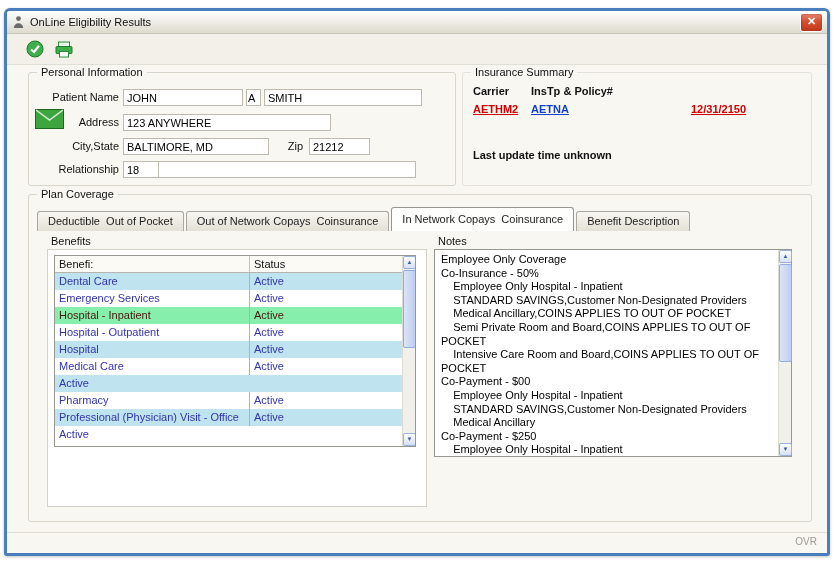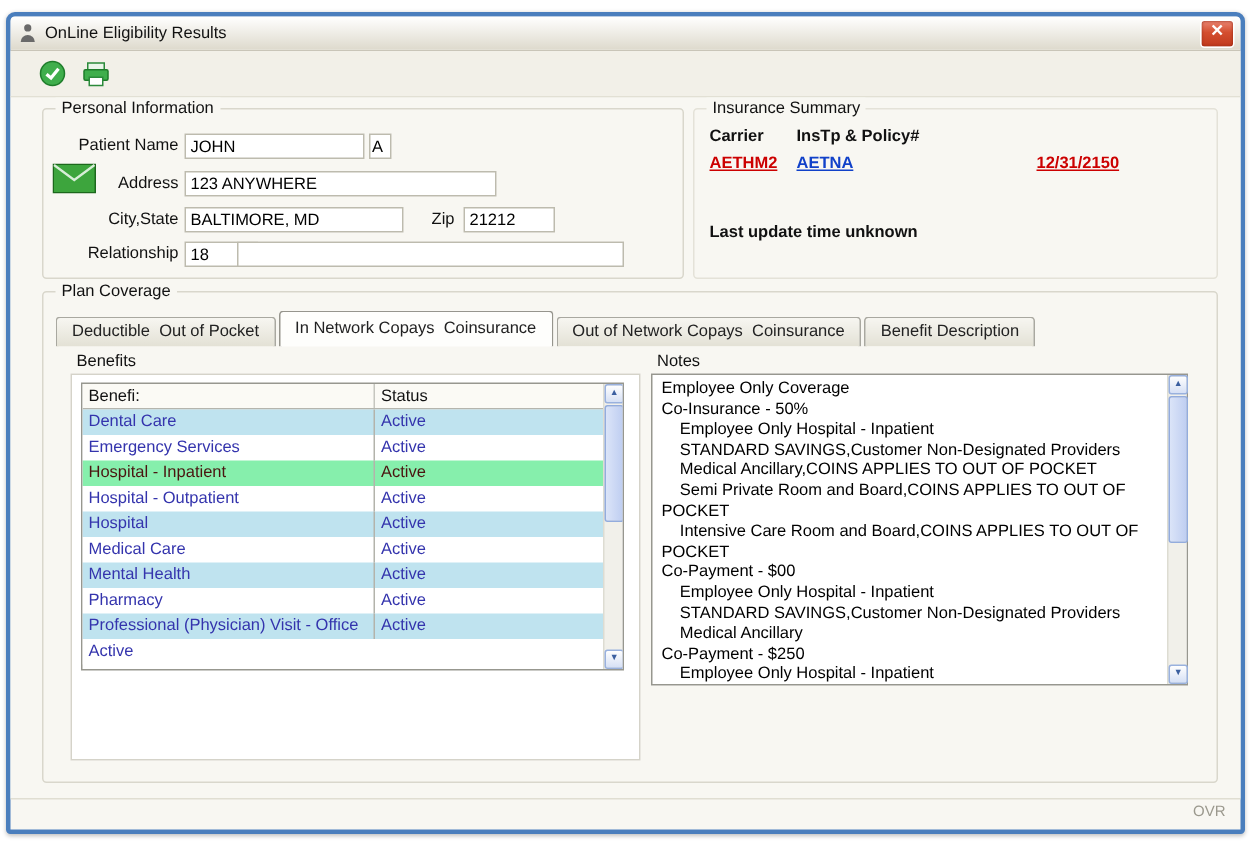--- a/index.html
+++ b/index.html
@@ -97,20 +97,21 @@
     </div>
 
     <div class="content">
 
       <div class="groupbox" style="left:21px;top:7px;width:428px;height:114px;">
         <span class="groupbox-title">Personal Information</span>
 
         <span class="pi-label" style="left:0;top:16px;">Patient Name</span>
         <input class="field" style="left: 94px; top: 16px; width: 120px;" value="JOHN">
         <input class="field" style="left: 217px; top: 16px; width: 15px; padding: 0px 1px;" value="A">
+        <input class="field" style="left: 235px; top: 16px; width: 158px;" value="SMITH">
 
         <span style="position:absolute;left:6px;top:36px;">
           <svg width="29" height="20" viewBox="0 0 29 20">
               <rect x="0.5" y="0.5" width="28" height="19" fill="#3da53d" stroke="#1c681c"></rect>
               <path d="M1 1 L14.5 11 L28 1" fill="none" stroke="#d7eed7" stroke-width="1.5"></path>
             </svg>
         </span>
         <span class="pi-label" style="left:0;top:41px;">Address</span>
         <input class="field" style="left: 94px; top: 41px; width: 208px;" value="123 ANYWHERE">
 
@@ -132,22 +133,22 @@
         <span class="ins-val" style="left: 68px; top: 30px; color: rgb(17, 65, 201);">AETNA</span>
         <span class="ins-val" style="left: 228px; top: 30px; color: rgb(204, 0, 0);">12/31/2150</span>
         <span class="ins-head" style="left:10px;top:76px;">Last update time unknown</span>
       </div>
 
       <div class="groupbox" style="left:21px;top:129px;width:784px;height:328px;">
         <span class="groupbox-title">Plan Coverage</span>
 
         <div class="tabs">
             <div class="tab">Deductible  Out of Pocket</div>
+            <div class="tab">Out of Network Copays  Coinsurance</div>
             <div class="tab active">In Network Copays  Coinsurance</div>
-            <div class="tab">Out of Network Copays  Coinsurance</div>
             <div class="tab">Benefit Description</div>
           </div>
 
         <span class="panel-label" style="left:22px;top:40px;">Benefits</span>
         <div class="panel" style="left:18px;top:54px;width:380px;height:258px;">
           <div class="btable">
             <div class="thead">
                 <div class="th c0">Benefi:</div>
                 <div class="th c1">Status</div>
               </div>
@@ -170,21 +171,20 @@
                 </div>
                 <div class="trow alt">
                   <div class="td c0">Hospital</div>
                   <div class="td c1">Active</div>
                 </div>
                 <div class="trow plain">
                   <div class="td c0">Medical Care</div>
                   <div class="td c1">Active</div>
                 </div>
                 <div class="trow alt">
-                  <div class="td c0">Mental Health</div>
                   <div class="td c1">Active</div>
                 </div>
                 <div class="trow plain">
                   <div class="td c0">Pharmacy</div>
                   <div class="td c1">Active</div>
                 </div>
                 <div class="trow alt">
                   <div class="td c0">Professional (Physician) Visit - Office</div>
                   <div class="td c1">Active</div>
                 </div>

